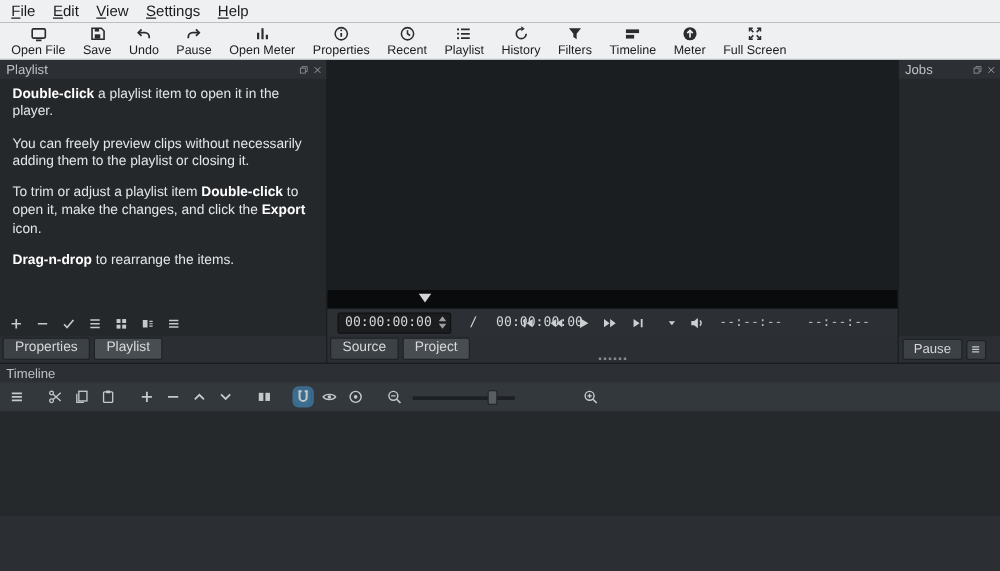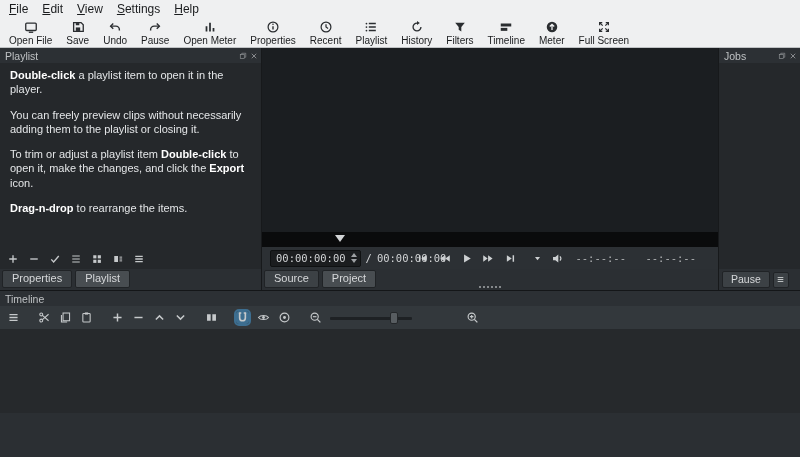--- a/index.html
+++ b/index.html
@@ -33,21 +33,21 @@
   .tab-btn{background:#3c4145;border:1px solid #202326;border-radius:2px;color:#d6d8da;font-size:11px;padding:1px 9px 2px;line-height:1.2;cursor:default}
   .tab-btn.selected{background:#484d51}
 
   
   .center{flex:1;display:flex;flex-direction:column;min-width:0}
   .video-area{flex:1;background:#1b1e21}
   .seek-bar{height:15px;background:#0a0b0c;position:relative;flex:none}
   .playhead{position:absolute;top:3px;width:0;height:0;border-left:5px solid transparent;border-right:5px solid transparent;border-top:7px solid #d2d4d6;margin-left:-5px}
   .controls{height:22px;background:#2c3034;position:relative;display:flex;align-items:center;padding:0 8px;flex:none}
   .mono{font-family:"DejaVu Sans Mono","Liberation Mono",monospace;font-size:10.5px}
-  .timecode-group{display:flex;align-items:center;gap:5px;color:#d2d4d6}
+  .timecode-group{display:flex;align-items:center;gap:15px;color:#d2d4d6}
   .spinbox{display:flex;align-items:center;background:#1b1d1f;border:1px solid #0f1112;border-radius:2px;height:17px;padding:0 3px 0 5px}
   .spin-arrows{display:flex;flex-direction:column;justify-content:center;gap:2px;margin-left:5px}
   .spin-arrows i{width:0;height:0;border-left:3px solid transparent;border-right:3px solid transparent}
   .spin-arrows .up{border-bottom:4px solid #9ea1a4}
   .spin-arrows .down{border-top:4px solid #9ea1a4}
   .transport{position:absolute;left:50%;transform:translateX(-50%);display:flex;align-items:center;gap:9px;color:#cdd0d2}
   .caret-gap{margin-left:7px}
   .dashfield{position:absolute;color:#b4b7b9;top:5px}
   .dash-1{right:92px}
   .dash-2{right:22px}

